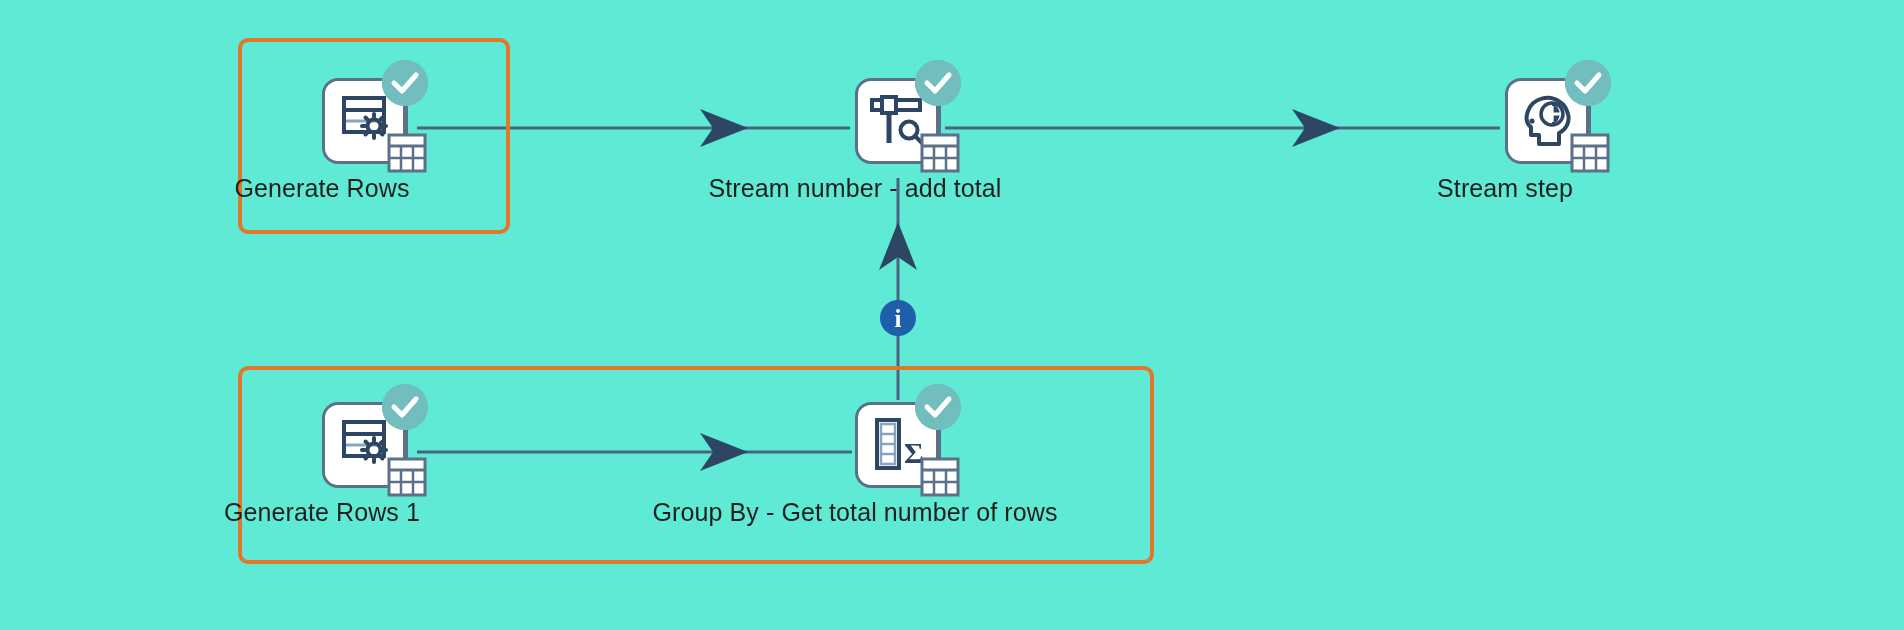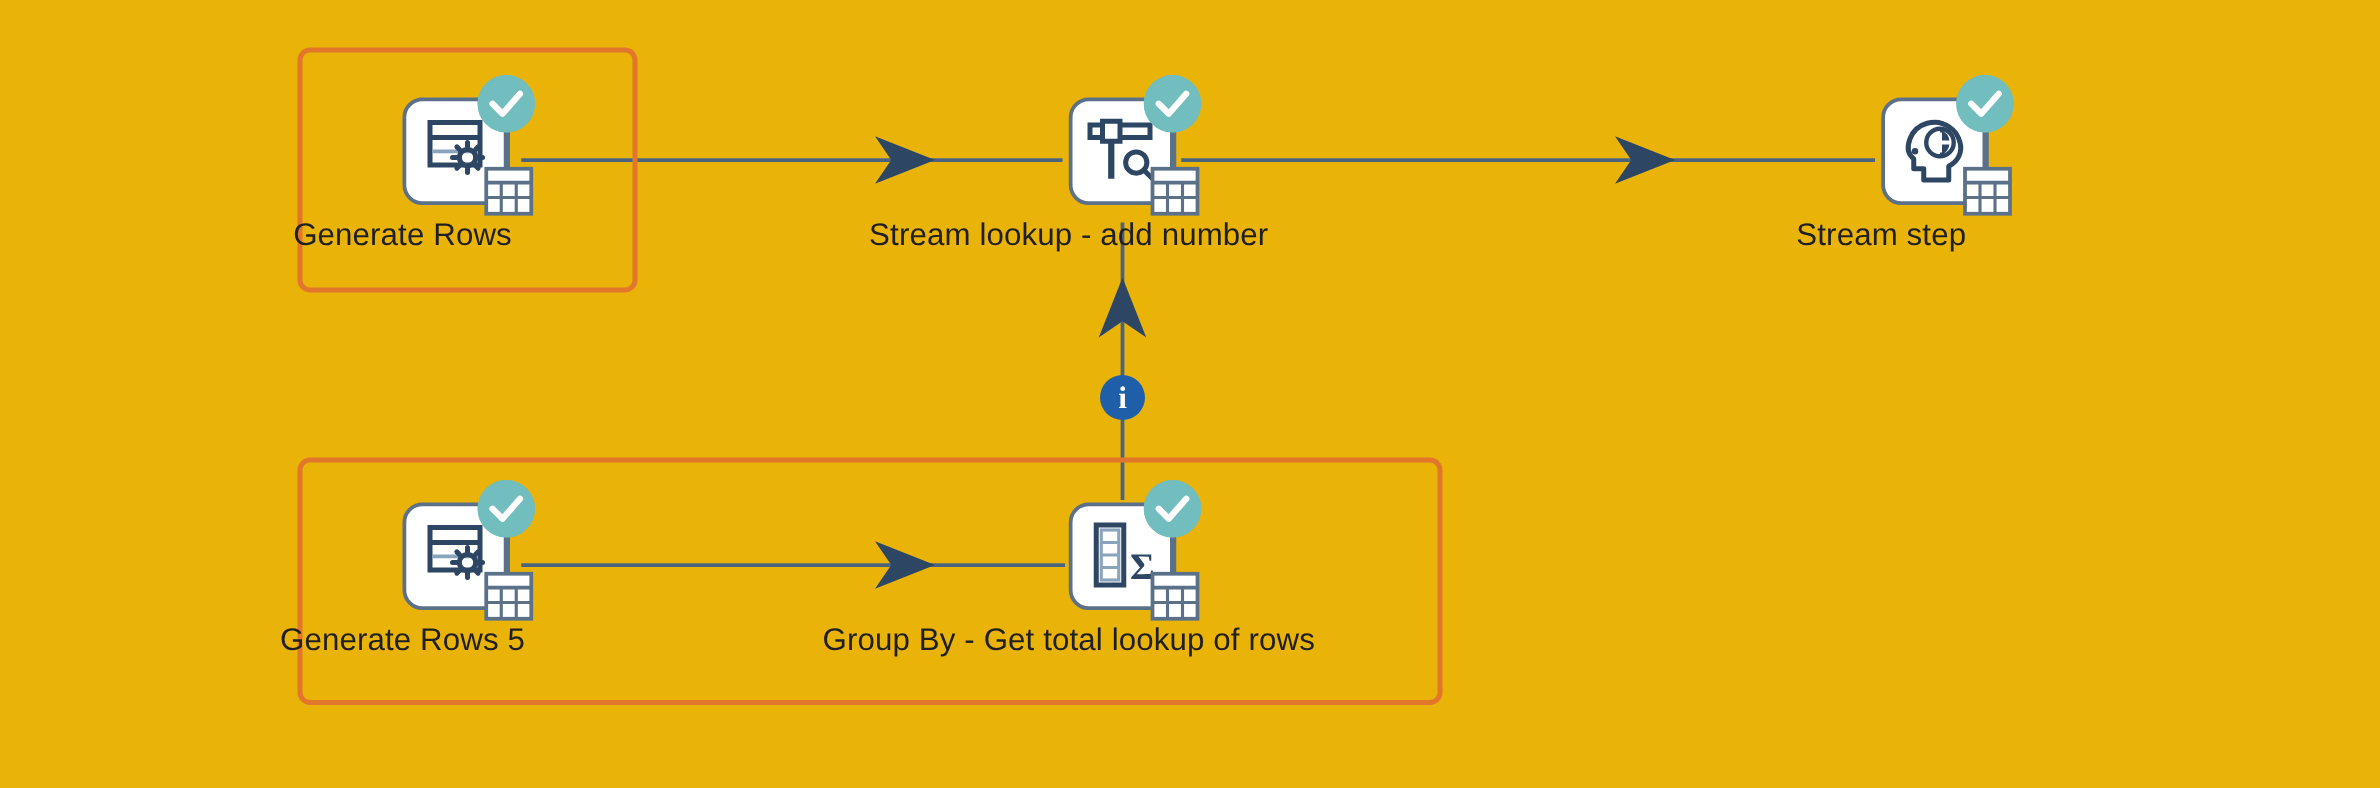--- a/index.html
+++ b/index.html
@@ -10,21 +10,21 @@
   body {
     font-family: "Liberation Sans", sans-serif;
     width: 1904px;
     height: 630px;
     overflow: hidden;
   }
   #canvas {
     position: relative;
     width: 1904px;
     height: 630px;
-    background: #eab308;
+    background: #5eead4;
   }
   .selection-box {
     position: absolute;
     border: 4px solid #e2762b;
     border-radius: 10px;
     box-sizing: border-box;
     background: transparent;
   }
   .step {
     position: absolute;
@@ -216,21 +216,21 @@
         <line x1="27" y1="14" x2="27" y2="39" stroke="#5a7189" stroke-width="2.5"></line>
         <line x1="3" y1="26" x2="39" y2="26" stroke="#5a7189" stroke-width="2.5"></line>
       </svg>
     </div>
     <div class="check-badge">
       <svg width="46" height="46" viewBox="0 0 46 46">
         <circle cx="23" cy="23" r="23" fill="#72bdbd"></circle>
         <path d="M 12 23 L 20 31 L 34 15" fill="none" stroke="#ffffff" stroke-width="5" stroke-linecap="round" stroke-linejoin="round"></path>
       </svg>
     </div>
-    <div class="step-label">Stream lookup - add number</div>
+    <div class="step-label">Stream number - add total</div>
   </div>
 
   <div class="step" style="left:1505px; top:78px;">
     <div class="step-box"></div>
     <div class="badge-stem"></div>
     <div class="icon-inner">
       <svg width="70" height="70" viewBox="0 0 70 70">
         <path d="M 47 16 C 36 8, 20 12, 15 25 C 12 33, 14 38, 18 41 L 18 49 L 26 49 L 26 58 L 46 58 L 46 47 C 54 43, 57 35, 55 28 C 53.5 22.5, 51 18.5, 47 16 Z" fill="none" stroke="#2d4663" stroke-width="4" stroke-linejoin="round"></path>
         <circle cx="19" cy="35" r="2.6" fill="#2d4663"></circle>
         <circle cx="39" cy="28" r="11" fill="none" stroke="#2d4663" stroke-width="3.5"></circle>
@@ -287,21 +287,21 @@
         <line x1="27" y1="14" x2="27" y2="39" stroke="#5a7189" stroke-width="2.5"></line>
         <line x1="3" y1="26" x2="39" y2="26" stroke="#5a7189" stroke-width="2.5"></line>
       </svg>
     </div>
     <div class="check-badge">
       <svg width="46" height="46" viewBox="0 0 46 46">
         <circle cx="23" cy="23" r="23" fill="#72bdbd"></circle>
         <path d="M 12 23 L 20 31 L 34 15" fill="none" stroke="#ffffff" stroke-width="5" stroke-linecap="round" stroke-linejoin="round"></path>
       </svg>
     </div>
-    <div class="step-label">Generate Rows 5</div>
+    <div class="step-label">Generate Rows 1</div>
   </div>
 
   <div class="step" style="left:855px; top:402px;">
     <div class="step-box"></div>
     <div class="badge-stem"></div>
     <div class="icon-inner">
       <svg width="70" height="70" viewBox="0 0 70 70">
         <rect x="14" y="10" width="22" height="48" fill="none" stroke="#2d4663" stroke-width="4"></rect>
         <rect x="18" y="14" width="14" height="40" fill="none" stroke="#8aa4bd" stroke-width="2.5"></rect>
         <line x1="18" y1="24" x2="32" y2="24" stroke="#8aa4bd" stroke-width="2.5"></line>
@@ -318,18 +318,18 @@
         <line x1="27" y1="14" x2="27" y2="39" stroke="#5a7189" stroke-width="2.5"></line>
         <line x1="3" y1="26" x2="39" y2="26" stroke="#5a7189" stroke-width="2.5"></line>
       </svg>
     </div>
     <div class="check-badge">
       <svg width="46" height="46" viewBox="0 0 46 46">
         <circle cx="23" cy="23" r="23" fill="#72bdbd"></circle>
         <path d="M 12 23 L 20 31 L 34 15" fill="none" stroke="#ffffff" stroke-width="5" stroke-linecap="round" stroke-linejoin="round"></path>
       </svg>
     </div>
-    <div class="step-label">Group By - Get total lookup of rows</div>
+    <div class="step-label">Group By - Get total number of rows</div>
   </div>
 
   <div class="info-badge" style="left:880px; top:300px;">i</div>
 
 </div>
 
 </body></html>

